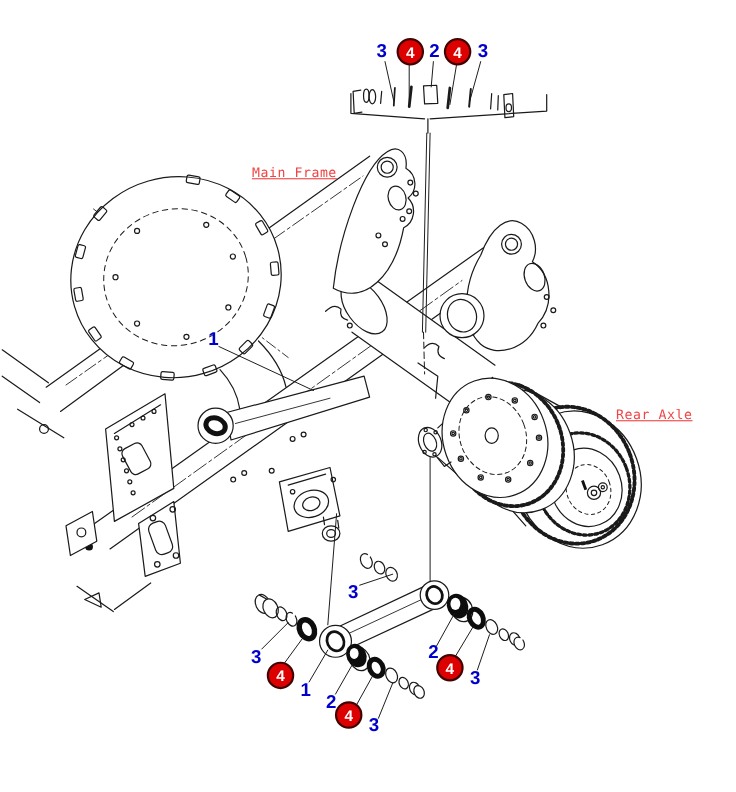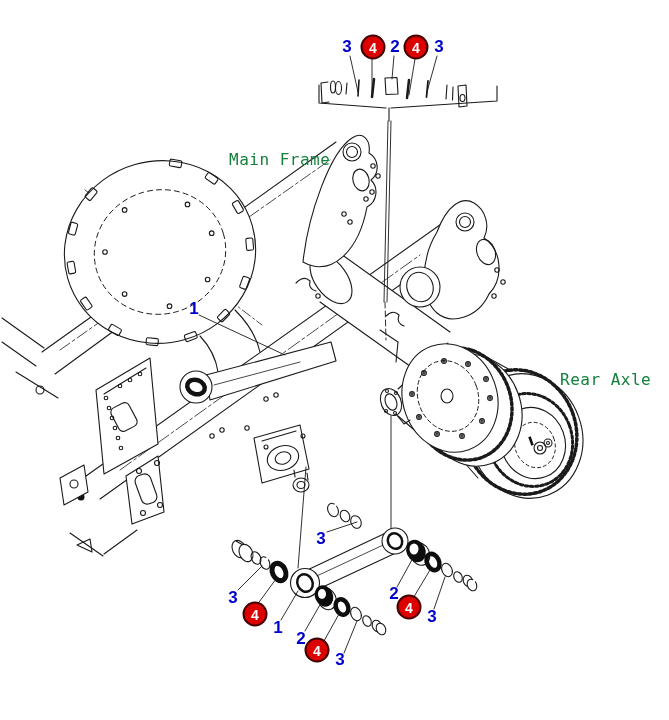--- a/index.html
+++ b/index.html
@@ -1,19 +1,19 @@
 <!DOCTYPE html>
 <html style="--callout-blue: #0000cc; --callout-red: #dc0000; --callout-red-border: #420000; --line-color: #1a1a1a;"><head>
 <meta charset="utf-8">
 <style>
   html,body{margin:0;padding:0;background:#fff;}
   #stage{position:relative;width:669px;height:720px;background:#fff;overflow:hidden;
          font-family:"DejaVu Sans Mono", monospace;}
   #lineart{position:absolute;left:0;top:0;}
-  .tech-label{position:absolute;font-size:16px;letter-spacing:.5px;color:#15803d;white-space:pre;}
+  .tech-label{position:absolute;font-size:12px;letter-spacing:.5px;color:#ef4444;white-space:pre;text-decoration:underline;}
   .callout{position:absolute;transform:translate(-50%,-50%);
            font-family:"Liberation Sans", sans-serif;font-weight:bold;z-index:5;}
   .callout.plain{color:var(--callout-blue,#0000cc);font-size:17px;line-height:1;}
   .callout.circled{width:21px;height:21px;border-radius:50%;
            background:var(--callout-red,#dc0000);
            border:2px solid var(--callout-red-border,#420000);
            color:#fff;font-size:14px;display:flex;align-items:center;justify-content:center;
            line-height:1;}
 </style>
 </head>

